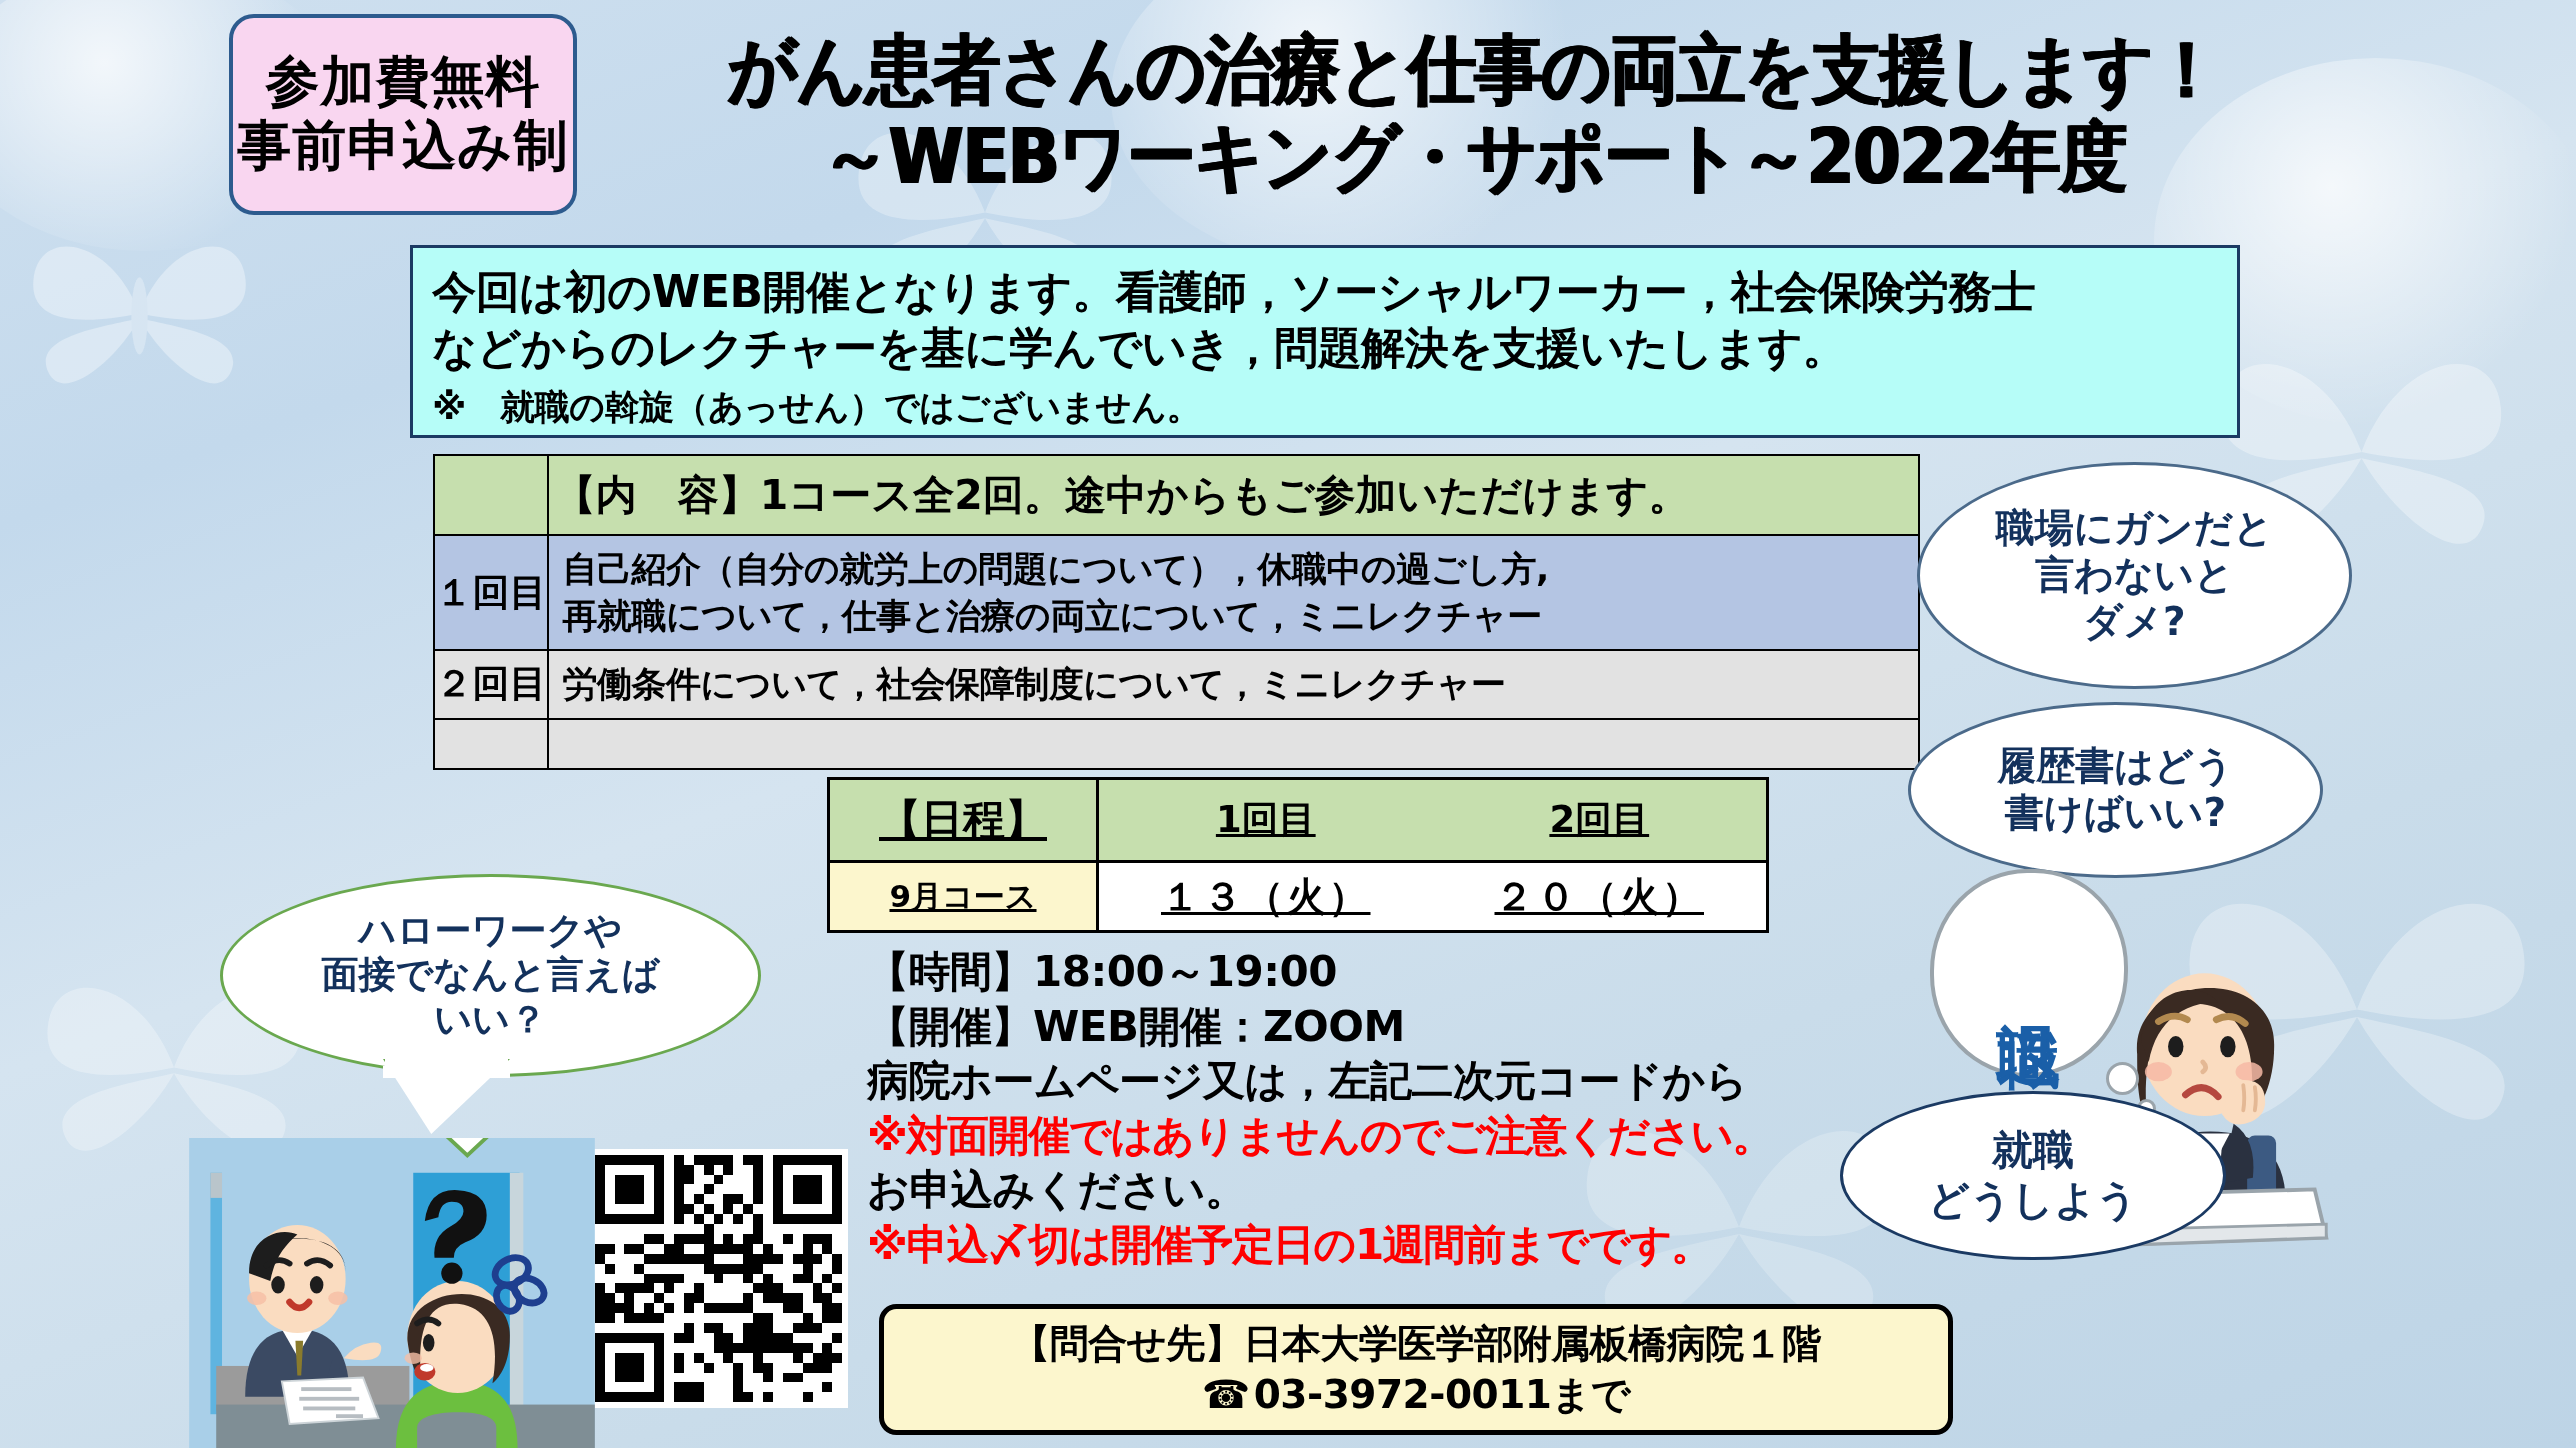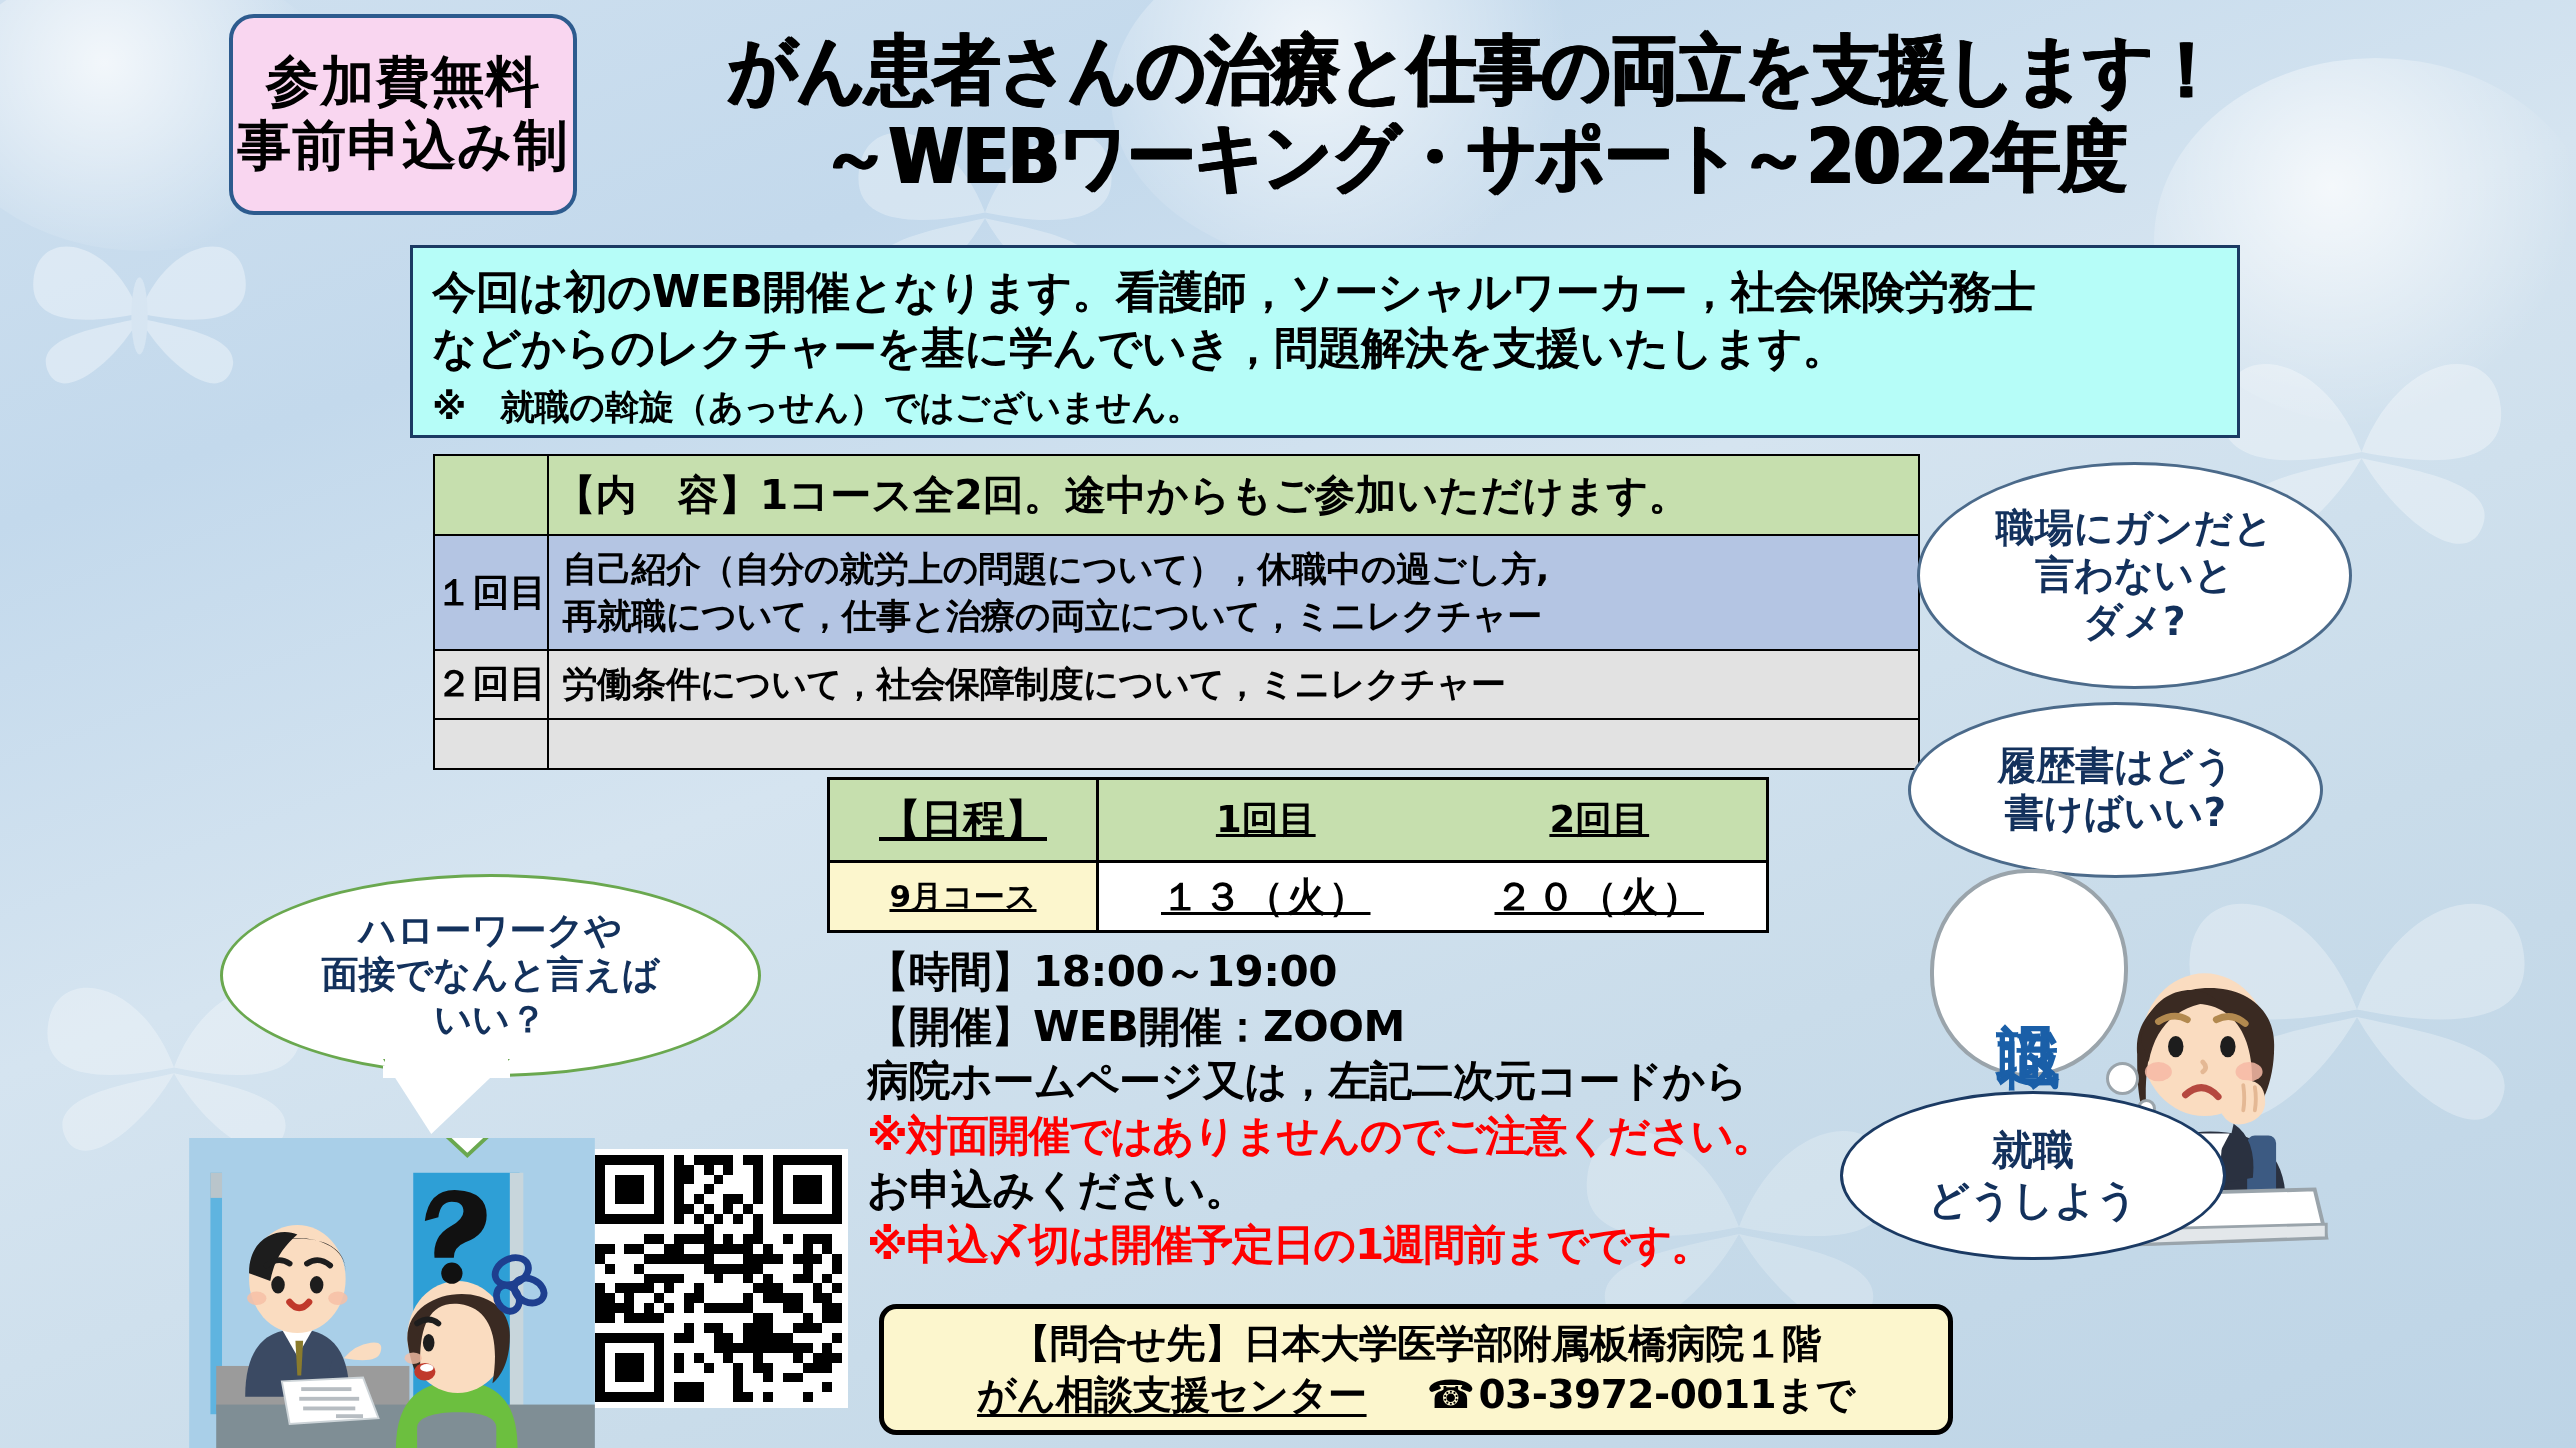--- a/index.html
+++ b/index.html
@@ -943,21 +943,20 @@
         <i></i>
         <i style="background: rgb(255, 255, 255);"></i>
         <i style="background: rgb(255, 255, 255);"></i>
         <i style="background: rgb(255, 255, 255);"></i>
       </div>
   </div>
 
   <div id="contact-box">
     <div class="cline">【問合せ先】日本大学医学部附属板橋病院１階</div>
     <div class="cline cline2">
-      <span class="uline">がん相談支援センター</span>
       <span>☎</span>
       <span>03-3972-0011まで</span>
     </div>
   </div>
 
   <div class="bubble" id="bubble-workplace">
     <span class="bl">職場にガンだと</span>
     <span class="bl">言わないと</span>
     <span class="bl">ダメ?</span>
   </div>

